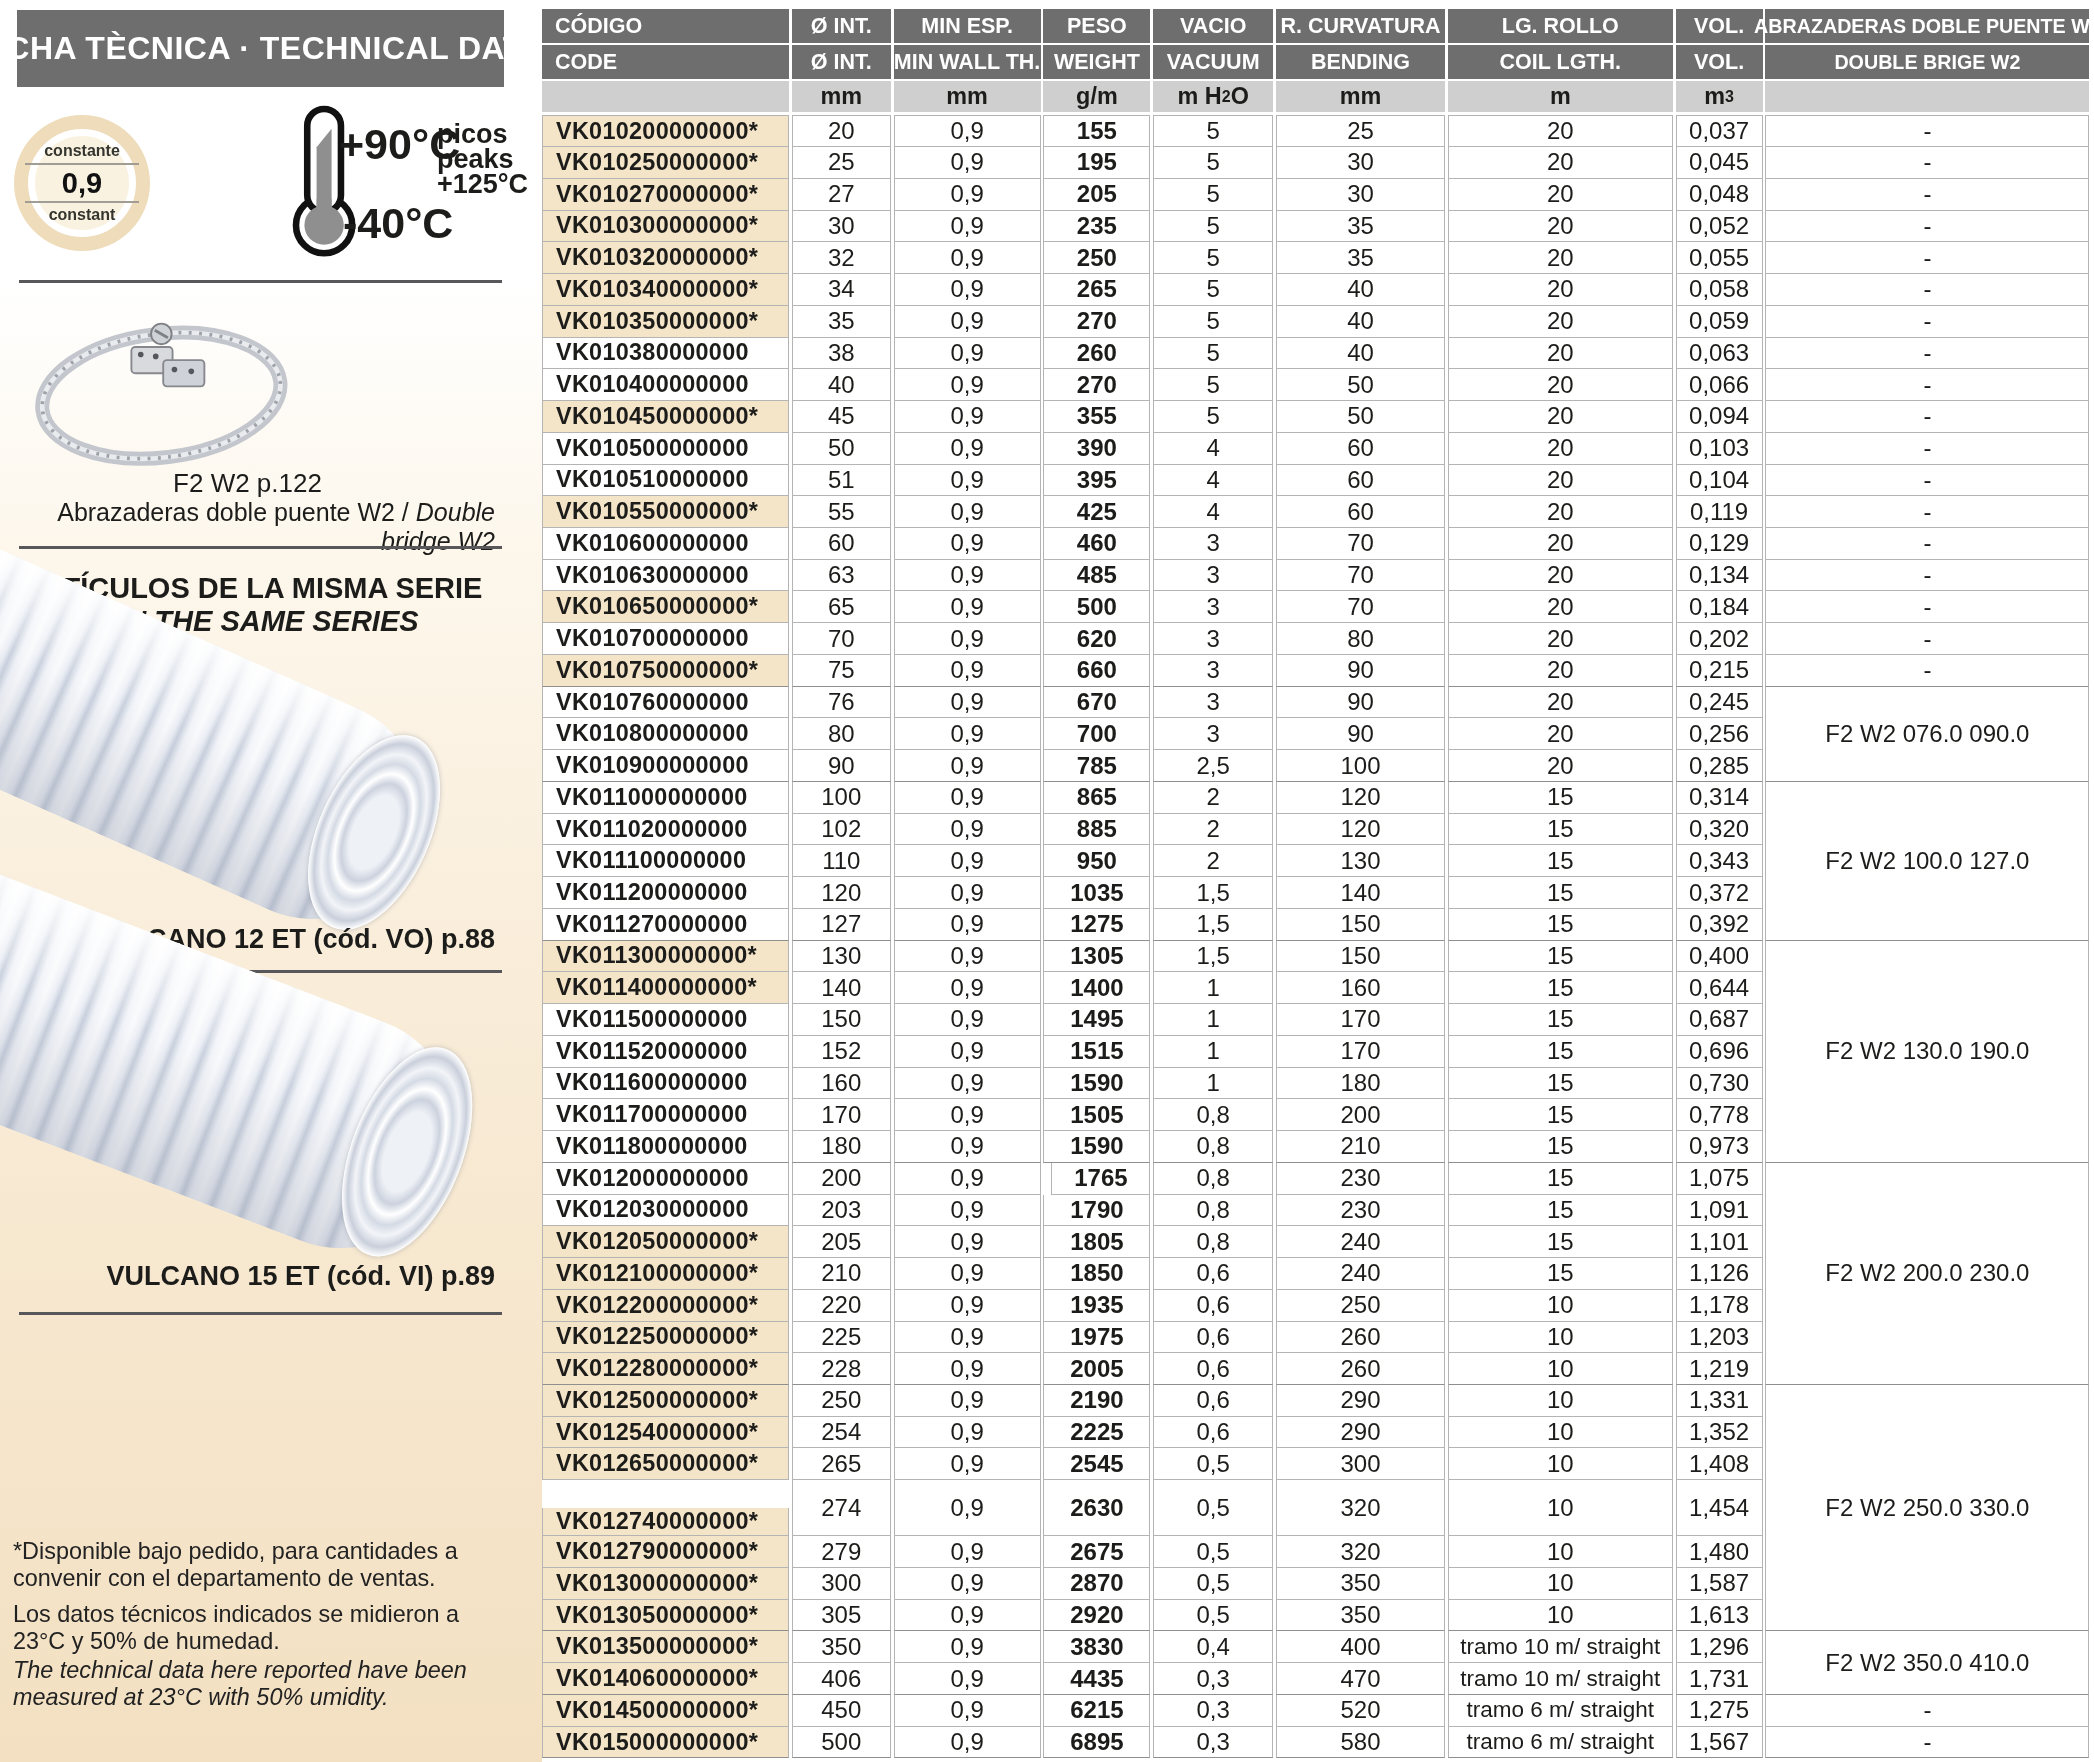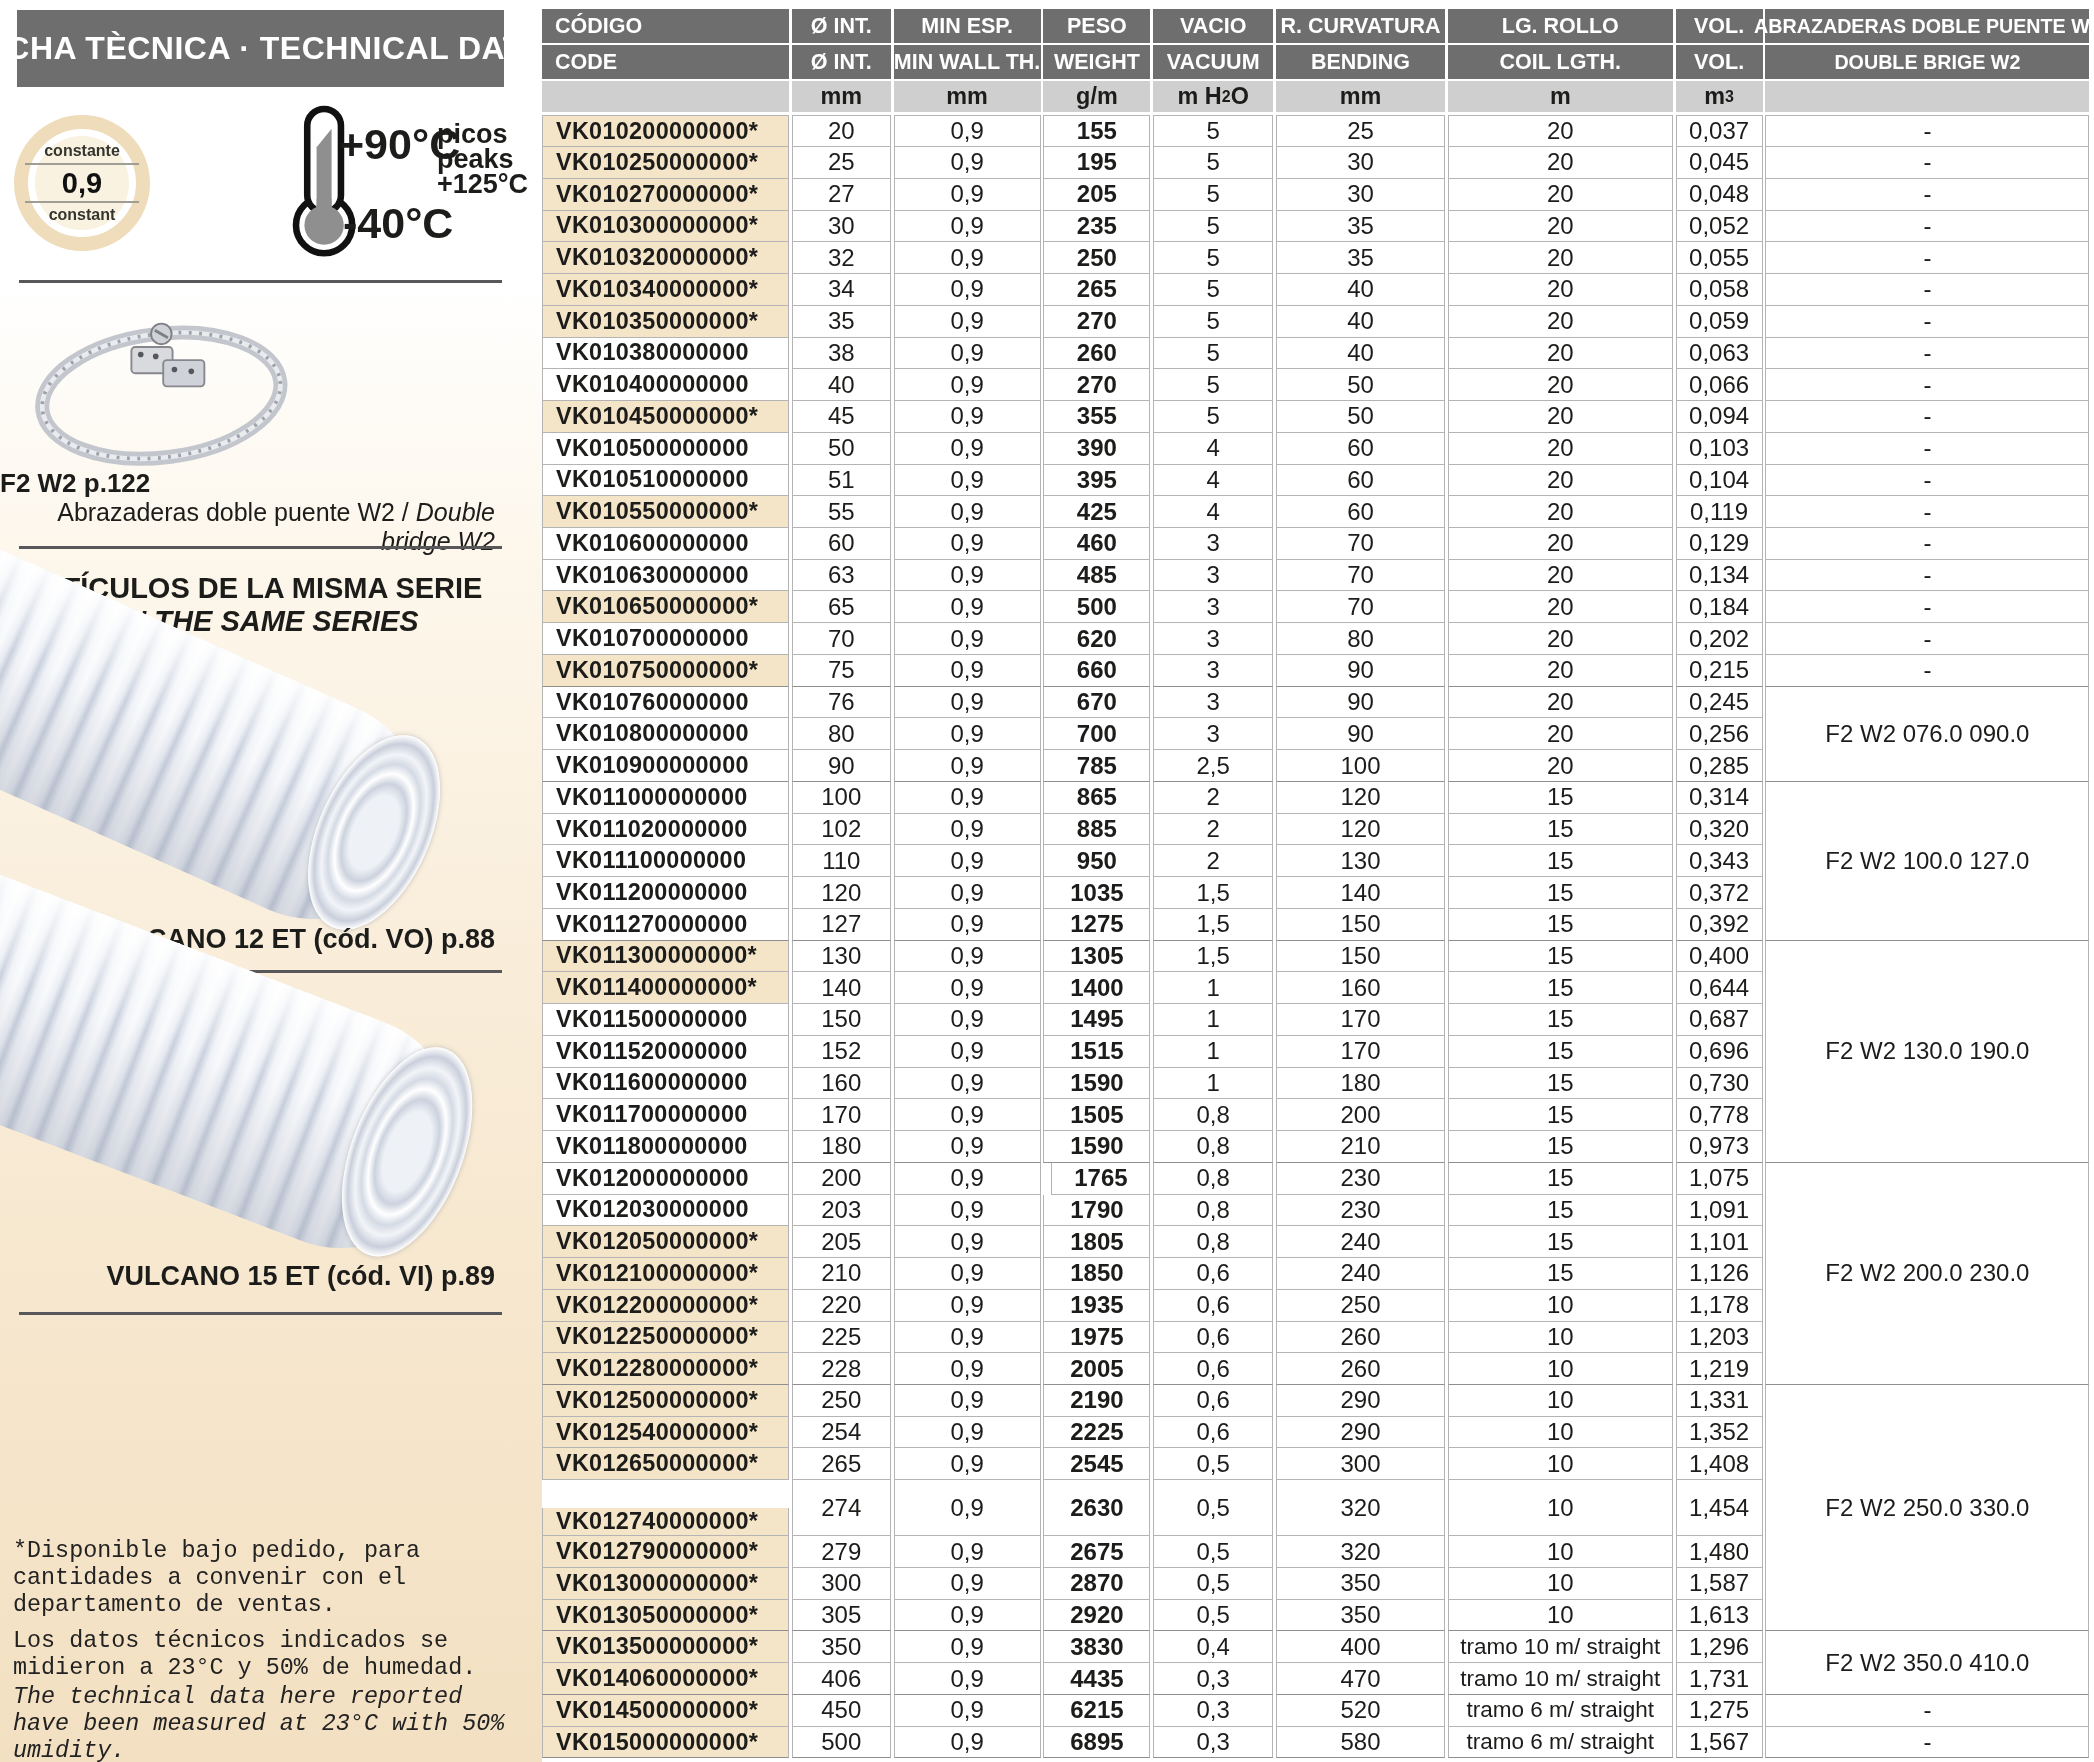--- a/index.html
+++ b/index.html
@@ -19,39 +19,39 @@
   .badge-line{width:114px;height:1.9px;background:#a09e94;margin:2.8px 0;flex:none;}
   .bt-small{font-size:16px;font-weight:bold;color:#35352f;line-height:18px;}
   .bt-big{font-size:29px;font-weight:bold;color:#111;line-height:31px;}
   .thermo-icon{position:absolute;left:281px;top:105px;}
   .temp-max{position:absolute;left:339px;top:120px;font-size:43px;font-weight:bold;}
   .temp-min{position:absolute;left:343px;top:199px;font-size:43px;font-weight:bold;}
   .peaks{position:absolute;left:437px;top:122px;font-size:27px;font-weight:bold;line-height:25px;}
   .rule{position:absolute;left:19px;width:483px;height:2.8px;background:#58585a;}
   .r1{top:280px;} .r2{top:546px;} .r3{top:970px;} .r4{top:1312px;}
   .clamp-svg{position:absolute;left:20.6px;top:302px;}
-  .clamp-ref{position:absolute;left:0;top:468px;width:495px;text-align:left;
-    font-size:26px;font-weight:bold;}
+  .clamp-ref{position:absolute;left:0;top:468px;width:495px;text-align:center;
+    font-size:26px;font-weight:normal;}
   .clamp-caption{position:absolute;left:0;top:498px;width:495px;text-align:right;font-size:25px;}
   .series-head{position:absolute;left:20.6px;top:572px;font-size:29px;font-weight:bold;line-height:33px;}
   .series-head .en{font-style:italic;}
   .hose{position:absolute;}
   .hose-body{position:relative;width:100%;height:100%;border-radius:112px;
     background:
       linear-gradient(180deg,rgba(255,255,255,.9) 0%,rgba(214,220,232,.15) 40%,rgba(150,158,176,.38) 100%),
       repeating-linear-gradient(90deg,#ffffff 0px,#edf0f6 8.4px,#c8cfdc 14px,#f4f6fa 21.5px,#ffffff 31px);}
   .hose-cap{position:absolute;right:-11.2px;top:2.8px;height:94%;width:111px;border-radius:50%;
     background:radial-gradient(closest-side,#eef1f6 38%,#ccd2de 50%,#ffffff 60%,#d4dae4 70%,#f2f4f8 80%,#c9cfdb 91%,#ffffff 100%);
     box-shadow:0 0 5.6px rgba(120,128,145,.45);}
   .hose1{left:-178px;top:618px;width:618px;height:220px;transform:rotate(24deg);}
   .hose2{left:-187px;top:937px;width:656px;height:234px;transform:rotate(21deg);}
   .series-label{position:absolute;left:0;width:495px;text-align:right;font-size:27px;font-weight:bold;}
   .sl1{top:924px;} .sl2{top:1261px;}
   .footnotes{position:absolute;left:13px;top:1538px;width:493px;font-size:23.4px;line-height:27px;color:#222;}
-  .footnotes p{margin:0 0 1.9px 0;font-family:Liberation Mono, monospace;}
+  .footnotes p{margin:0 0 1.9px 0;}
   .footnotes p.it{font-style:italic;margin-bottom:7.5px;}
   .footnotes p.gap{margin-top:9.4px;}
 
   
   #grid{position:absolute;left:542px;top:9.4px;width:1548px;height:1749px;display:grid;
     grid-template-columns:247px 99px 147px 107px 120px 169px 225px 87px 324px;
     grid-template-rows:36px 36px 34px repeat(51,1fr);column-gap:2.8px;background:#fff;}
   .cell{display:flex;align-items:center;justify-content:center;font-size:24px;color:#1c1c1a;min-width:0;}
   .th{background:#6e6e6e;color:#fff;font-weight:bold;font-size:21.5px;border-bottom:2.8px solid #fff;white-space:nowrap;}
   .th.left{justify-content:flex-start;padding-left:13px;}

